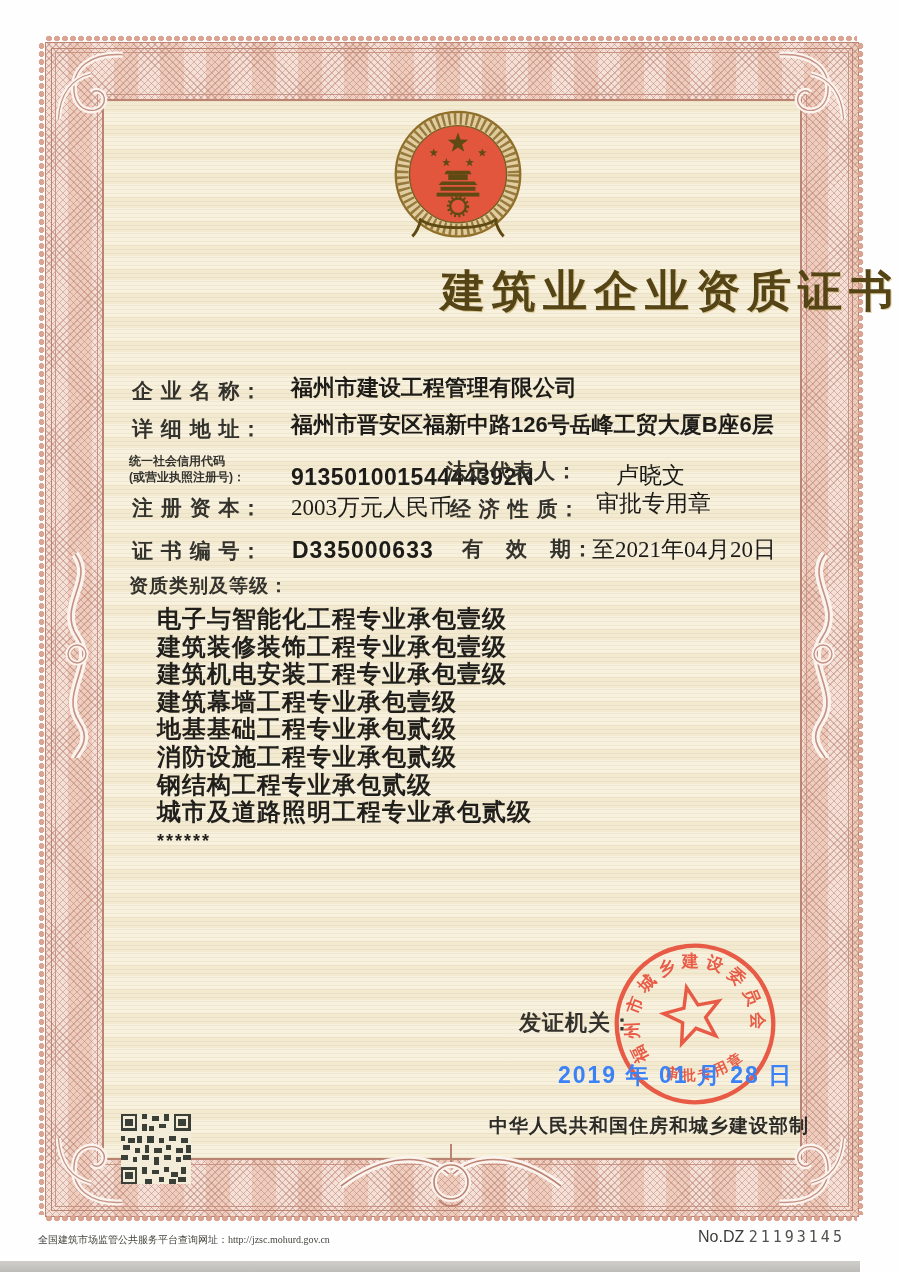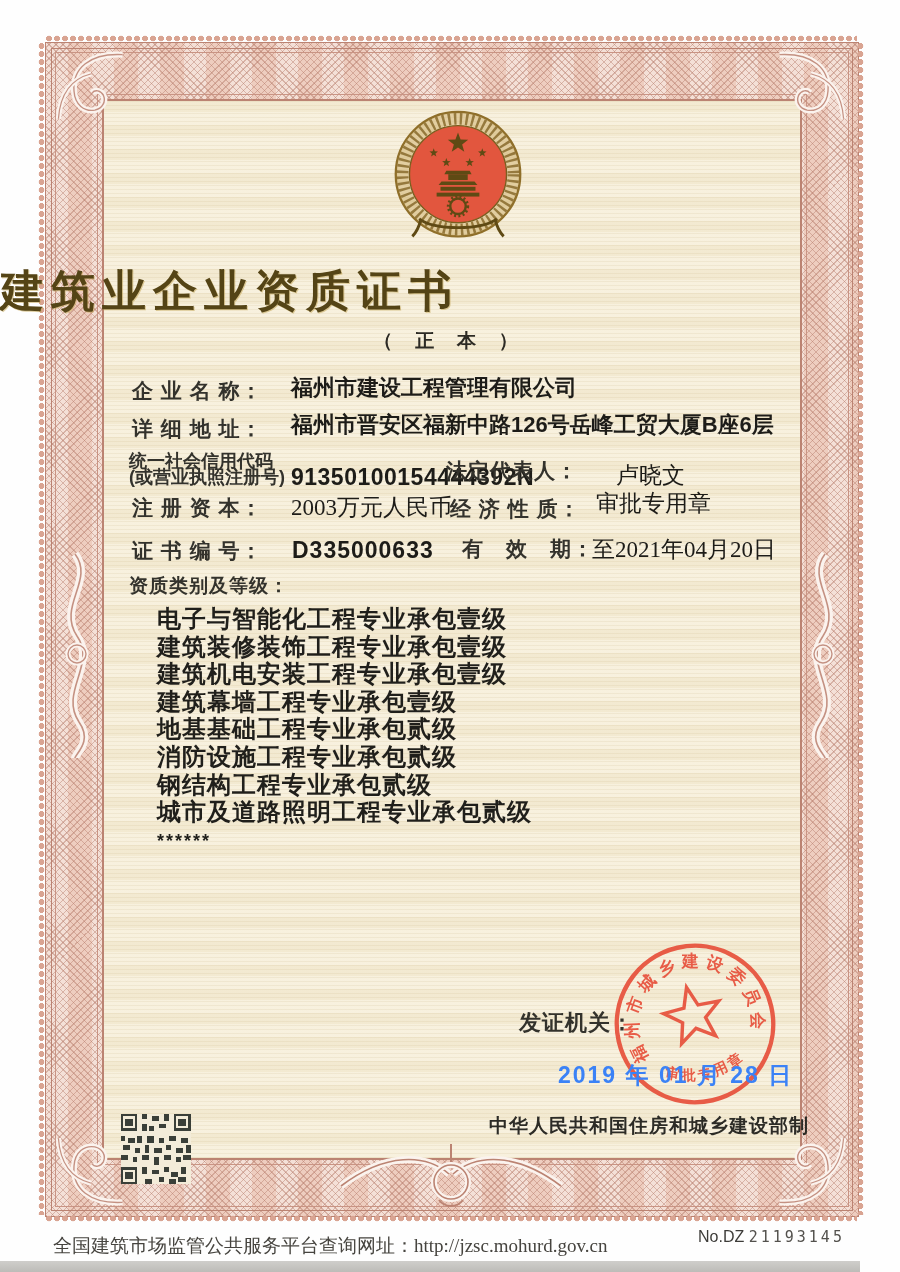--- a/index.html
+++ b/index.html
@@ -32,52 +32,52 @@
 
   .ornament{position:absolute;pointer-events:none;}
   .orn-tl{left:48px;top:46px;} .orn-tr{left:776px;top:46px;transform:scaleX(-1);}
   .orn-bl{left:48px;top:1133px;transform:scaleY(-1);} .orn-br{left:776px;top:1133px;transform:scale(-1,-1);}
   .orn-ml{left:47px;top:550px;} .orn-mr{left:797px;top:550px;transform:scaleX(-1);}
   .orn-bc{left:331px;top:1138px;}
 
   
   .abs{position:absolute;white-space:nowrap;}
   .emblem{left:390px;top:108px;width:136px;height:146px;}
-  .cert-title{left:0;right:0;top:262px;text-align:left;font-size:44px;font-weight:bold;
+  .cert-title{left:0;right:0;top:262px;text-align:right;font-size:44px;font-weight:bold;
     letter-spacing:7px;color:#544416;text-shadow:1px 1px 0 rgba(197,167,88,.55);}
   .cert-sub{left:0;right:0;top:328px;text-align:center;font-size:19px;font-weight:bold;
     letter-spacing:9px;color:#2c2a24;font-family:"Liberation Serif",serif;}
 
   .lab{font-weight:bold;color:#33322c;font-size:21px;letter-spacing:1px;}
   .val-sans{font-weight:bold;color:#1d1c18;font-size:22px;}
   .val-serif{font-family:"Liberation Serif",serif;color:#1d1c18;font-size:23px;}
 
   .company-label{left:132px;top:377px;} .company-value{left:291px;top:373px;}
   .address-label{left:132px;top:415px;} .address-value{left:291px;top:410px;}
-  .credit-label{left:129px;top:453px;font-size:18px;line-height:16px;font-weight:bold;color:#33322c;white-space:nowrap;}
+  .credit-label{left:129px;top:453px;font-size:12px;line-height:16px;font-weight:bold;color:#33322c;white-space:nowrap;}
   .credit-value{left:291px;top:464px;font-size:23px;font-weight:bold;letter-spacing:.5px;color:#1d1c18;}
   .legal-label{left:446px;top:457px;} .legal-value{left:616px;top:460px;}
   .capital-label{left:132px;top:494px;} .capital-value{left:291px;top:492px;}
   .economic-label{left:450px;top:495px;} .economic-value{left:596px;top:488px;}
   .certno-label{left:132px;top:537px;} .certno-value{left:292px;top:537px;font-size:23px;letter-spacing:1px;font-weight:bold;color:#1d1c18;}
   .validity-label{left:462px;top:535px;} .validity-value{left:592px;top:534px;}
   .quals-label{left:129px;top:573px;font-size:19px;}
 
   .qual-list{left:157px;top:606px;font-family:"Liberation Serif",serif;font-size:24px;
     font-weight:600;color:#201f1b;line-height:27.6px;letter-spacing:1px;}
   .qual-stars{left:157px;top:831px;font-size:18px;font-weight:bold;letter-spacing:2px;color:#201f1b;}
 
   .authority-label{left:519px;top:1008px;font-size:22px;}
   .stamp{left:596px;top:925px;width:198px;height:198px;transform:rotate(-13deg);opacity:.92;}
   .issue-date{left:558px;top:1060px;font-size:23px;font-weight:bold;color:#3b82f6;letter-spacing:2px;}
   .ministry{left:489px;top:1113px;font-family:"Liberation Serif",serif;font-weight:bold;
     font-size:19px;color:#2c2b26;letter-spacing:1px;}
   .qr{left:119px;top:1114px;width:73px;height:70px;}
 
-  .footer-query{left:38px;top:1233px;font-family:"Liberation Serif",serif;font-size:19px;color:#46443f;margin-left:15px;}
+  .footer-query{left:38px;top:1233px;font-family:"Liberation Serif",serif;font-size:10px;color:#46443f;}
   .footer-serial{left:698px;top:1228px;font-size:16px;color:#3d3c39;}
   .footer-serial .num{letter-spacing:3px;color:#53514d;font-family:"DejaVu Sans Mono",monospace;font-size:15px;}
   .scan-strip{left:0;top:1261px;width:860px;height:11px;background:linear-gradient(180deg,#cfcecb,#bdbcb8);}
 </style>
 </head>
 <body>
 
 <div class="page">
 
   <div class="frame">
@@ -165,21 +165,20 @@
       <path d="M50,79 L90,79 L87,75.5 L53,75.5 Z"></path>
       <rect x="52" y="81" width="36" height="4"></rect>
       <rect x="48" y="87" width="44" height="4"></rect>
     </g>
     <circle cx="70" cy="101" r="8" fill="none" stroke="#5f4a14" stroke-width="2.5"></circle>
     <circle cx="70" cy="101" r="10" fill="none" stroke="#5f4a14" stroke-width="3" stroke-dasharray="2 2.4"></circle>
     <path d="M30,114 C46,126 94,126 110,114 M32,114 C30,122 27,128 23,132 M108,114 C110,122 113,128 117,132" fill="none" stroke="#5f4a14" stroke-width="3"></path>
   </svg>
 
   <div class="abs cert-title">建筑业企业资质证书</div>
-  <div class="abs cert-sub">（ 正 本 ）</div>
 
   <div class="abs lab company-label">企 业 名 称：</div>
   <div class="abs val-sans company-value">福州市建设工程管理有限公司</div>
 
   <div class="abs lab address-label">详 细 地 址：</div>
   <div class="abs val-sans address-value">福州市晋安区福新中路126号岳峰工贸大厦B座6层</div>
 
   <div class="abs credit-label">
     <div>统一社会信用代码</div>
     <div>(或营业执照注册号)：</div>

